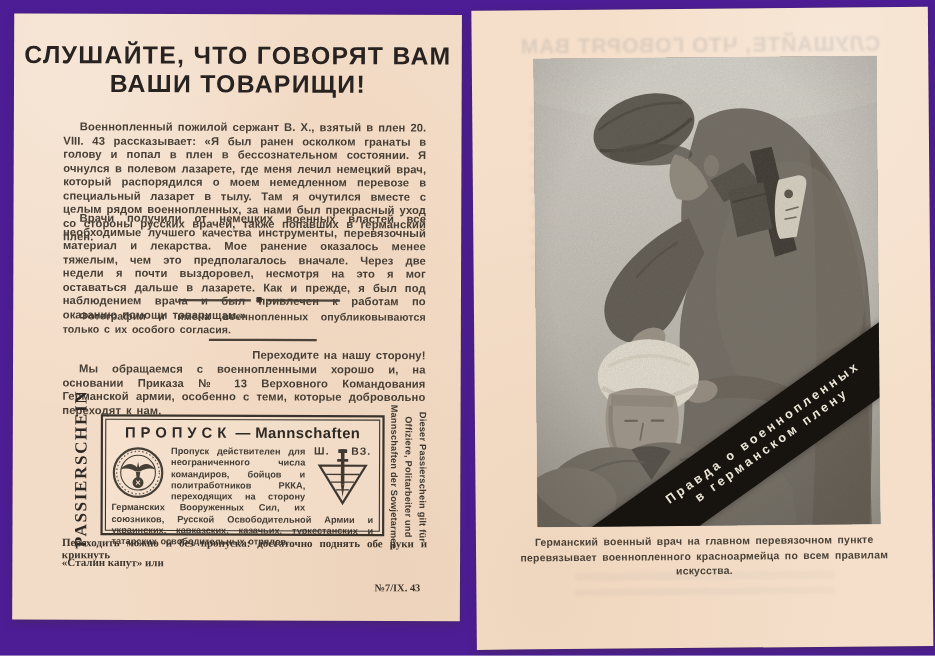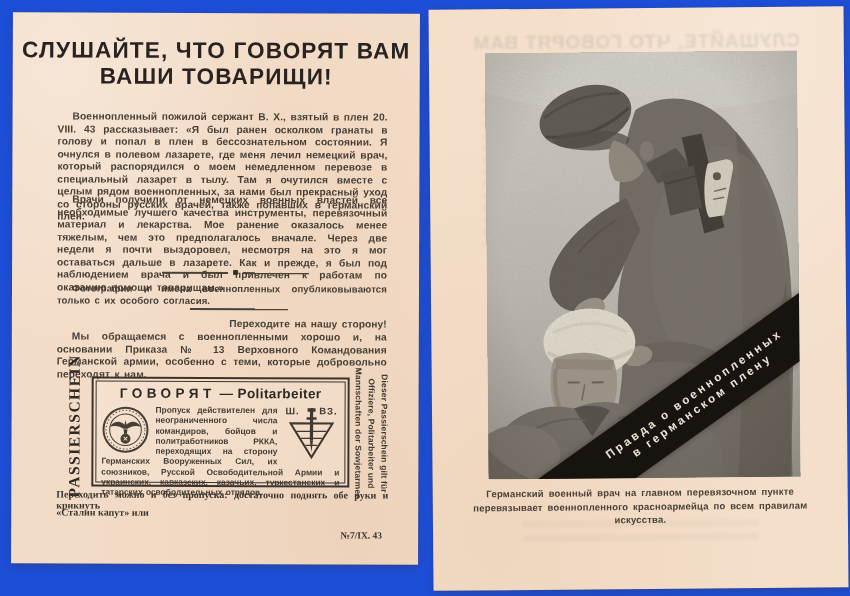--- a/index.html
+++ b/index.html
@@ -2,21 +2,21 @@
 <html><head>
 <meta charset="utf-8">
 <title>Scanned leaflet</title>
 <style>
   html,body{margin:0;padding:0;}
   body{
     width:850px;height:596px;overflow:hidden;
     background:#fdfdfc;
     font-family:"Liberation Sans",sans-serif;
   }
-  .canvas{position:relative;width:850px;height:596px;background:#1d4ed8;}
+  .canvas{position:relative;width:850px;height:596px;background:#4c1d95;}
 
   
   .page{position:absolute;box-shadow:0 3px 9px rgba(70,50,30,.28),0 0 1px rgba(0,0,0,.25);}
   .page-left{
     left:12px;top:13px;width:407px;height:551px;
     transform:rotate(.2deg);
     background:
       radial-gradient(ellipse at 12% 8%, rgba(255,255,255,.28), transparent 45%),
       radial-gradient(ellipse at 85% 92%, rgba(185,130,85,.10), transparent 55%),
       radial-gradient(circle at 70% 30%, rgba(190,140,95,.06), transparent 35%),
@@ -170,22 +170,22 @@
     <div class="para note">Фотографии и имена военнопленных опубликовываются только с их особого согласия.</div>
     <div class="hr2"></div>
 
     <div class="para call">Переходите на нашу сторону!</div>
     <div class="para p3">Мы обращаемся с военнопленными хорошо и, на основании Приказа № 13 Верховного Командования Германской армии, особенно с теми, которые добровольно переходят к нам.</div>
 
     <div class="pass-side">PASSIERSCHEIN</div>
 
     <div class="pass-box">
       <div class="pass-title">
-        <span class="ru">ГОВОРЯТ</span>
-        <span class="de">— Politarbeiter</span>
+        <span class="ru">ПРОПУСК</span>
+        <span class="de">— Mannschaften</span>
       </div>
       <div class="pass-body">
         <svg class="stamp" viewBox="0 0 48 48">
           <circle cx="24" cy="24" r="22" fill="none" stroke="#453f36" stroke-width="2"></circle>
           <circle cx="24" cy="24" r="19.4" fill="none" stroke="#453f36" stroke-width="1.1" stroke-dasharray="1.4 2.1" opacity=".85"></circle>
           <circle cx="24" cy="24" r="15.8" fill="none" stroke="#453f36" stroke-width="1"></circle>
           <path d="M8,21 C14.5,13.5 20,16 23,19 L24,14 L25,19 C28,16 33.5,13.5 40,21 C33.5,19.2 29,21 26,23 L22,23 C19,21 14.5,19.2 8,21 Z" fill="#453f36"></path>
           <path d="M22,23.5 L26,23.5 L25.2,29 L22.8,29 Z" fill="#453f36"></path>
           <circle cx="24" cy="33" r="5" fill="#453f36"></circle>
           <path d="M22.2,31.2 L25.8,34.8 M25.8,31.2 L22.2,34.8" stroke="#f3dcc7" stroke-width="1"></path>

